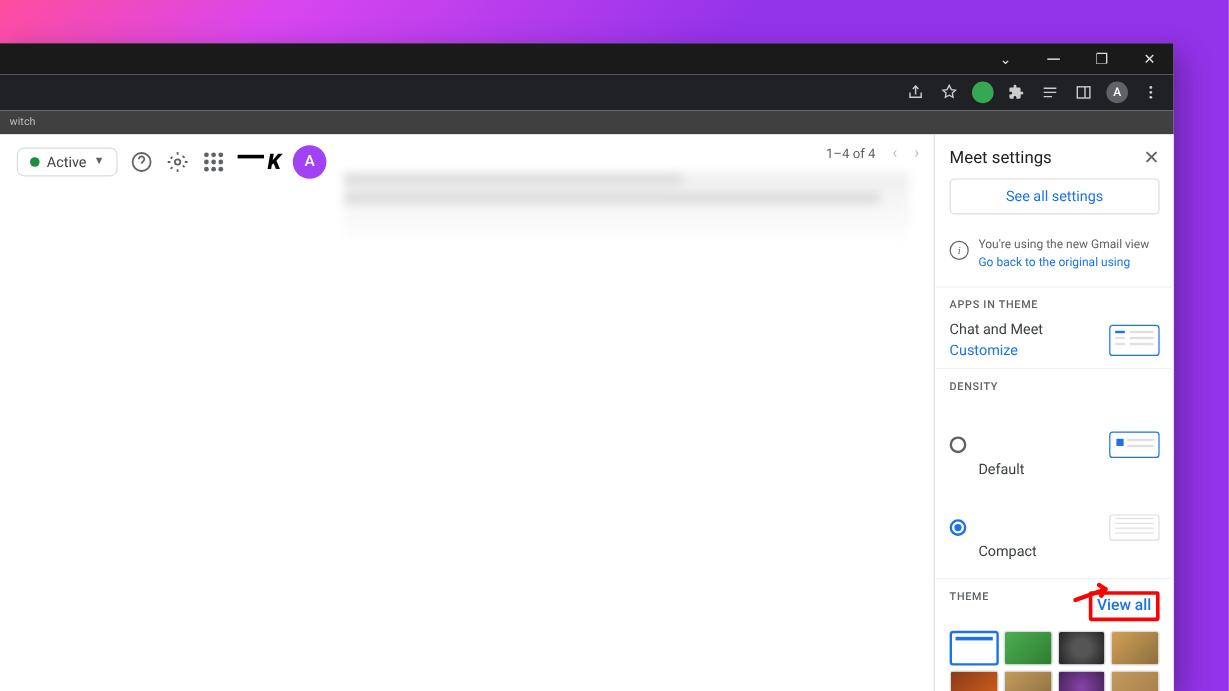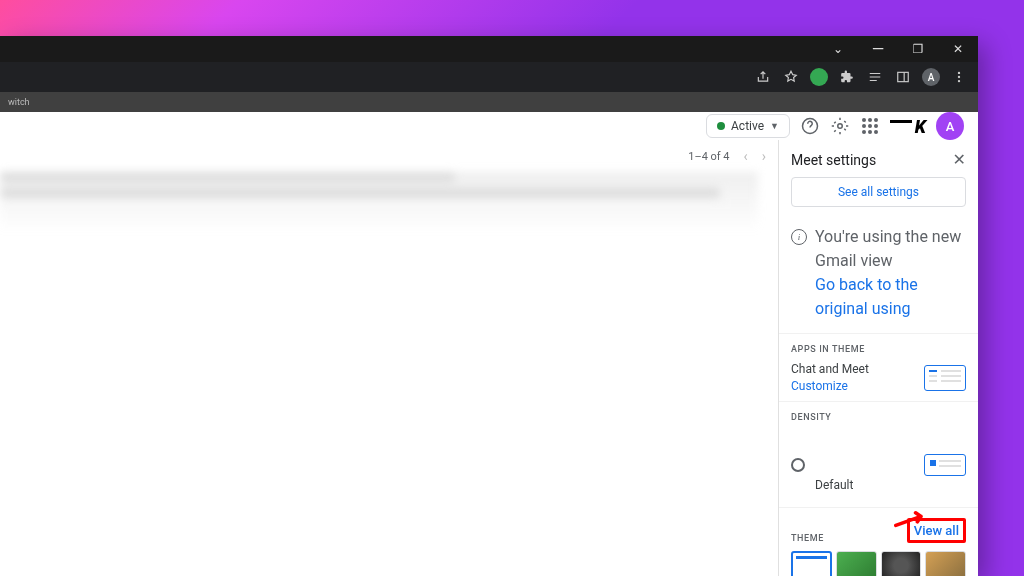--- a/index.html
+++ b/index.html
@@ -12,21 +12,21 @@
 .titlebar-min { font-size: 16px; }
 
 .toolbar { height: 30px; background: #202124; display: flex; justify-content: flex-end; align-items: center; padding: 0 10px; gap: 10px; }
 .toolbar-icon { width: 18px; height: 18px; display: flex; align-items: center; justify-content: center; color: #ccc; font-size: 14px; cursor: pointer; }
 .green-dot { width: 18px; height: 18px; border-radius: 50%; background: #34a853; }
 .dark-avatar { width: 18px; height: 18px; border-radius: 50%; background: #5f6368; color: #fff; font-size: 10px; font-weight: 500; display: flex; align-items: center; justify-content: center; }
 
 .tab-strip { height: 20px; background: #404040; display: flex; align-items: center; padding-left: 0; }
 .tab-label { color: #bbb; font-size: 9px; padding: 2px 8px; }
 
-.content { height: calc(100% - 76px); display: flex; flex-direction: column; background: #fff; }
+.content { height: calc(100% - 76px); display: flex; flex-direction: row; background: #fff; }
 
 .header-bar { height: 45px; display: flex; justify-content: flex-end; align-items: center; padding: 0 14px; gap: 10px; border-bottom: 0; }
 .active-pill { display: flex; align-items: center; gap: 6px; padding: 4px 10px; border: 1px solid #dadce0; border-radius: 6px; font-size: 12px; color: #3c4043; cursor: pointer; }
 .active-dot { width: 8px; height: 8px; border-radius: 50%; background: #1e8e3e; }
 .header-icon { width: 20px; height: 20px; display: flex; align-items: center; justify-content: center; color: #5f6368; cursor: pointer; }
 .apps-grid { display: grid; grid-template-columns: repeat(3, 4px); grid-template-rows: repeat(3, 4px); gap: 2px; }
 .apps-grid span { width: 4px; height: 4px; background: #5f6368; border-radius: 50%; }
 .brand-logo { width: 36px; height: 24px; position: relative; }
 .brand-logo::before { content: ''; position: absolute; width: 22px; height: 3px; background: #000; top: 6px; left: 0; }
 .brand-logo::after { content: 'K'; position: absolute; font-weight: 900; font-size: 18px; font-style: italic; color: #000; right: 0; top: 2px; }
@@ -41,21 +41,21 @@
 .blurred-content::after { content: ''; display: block; height: 10px; background: #ddd; width: 95%; border-radius: 4px; }
 
 .settings-panel { width: 200px; border-left: 1px solid #e0e0e0; padding: 0; display: flex; flex-direction: column; overflow-y: auto; }
 .panel-header { display: flex; justify-content: space-between; align-items: center; padding: 10px 12px 8px; }
 .panel-title { font-size: 14px; color: #202124; font-weight: 400; }
 .panel-close { font-size: 16px; color: #5f6368; cursor: pointer; }
 .see-all-btn { margin: 0 12px 10px; padding: 7px; border: 1px solid #dadce0; border-radius: 4px; text-align: center; font-size: 12px; color: #1a73e8; cursor: pointer; font-weight: 400; }
 
 .info-block { display: flex; gap: 8px; padding: 8px 12px 12px; border-bottom: 1px solid #f1f1f1; }
 .info-icon { width: 16px; height: 16px; border: 1.5px solid #5f6368; border-radius: 50%; display: flex; align-items: center; justify-content: center; font-size: 9px; color: #5f6368; flex-shrink: 0; margin-top: 4px; font-style: italic; font-family: serif; }
-.info-text { font-size: 16px; color: #5f6368; line-height: 1.5; }
+.info-text { font-size: 10px; color: #5f6368; line-height: 1.5; }
 .info-link { color: #1a73e8; cursor: pointer; }
 
 .section { padding: 10px 12px 8px; border-bottom: 1px solid #f1f1f1; }
 .section-header { font-size: 9px; font-weight: 500; letter-spacing: 0.6px; color: #5f6368; margin-bottom: 8px; }
 .section-row { display: flex; justify-content: space-between; align-items: center; }
 .section-left { font-size: 12px; color: #3c4043; }
 .customize-link { font-size: 12px; color: #1a73e8; cursor: pointer; margin-top: 3px; display: block; }
 .layout-thumb { width: 42px; height: 26px; border: 1px solid #dadce0; border-radius: 3px; background: #fff; position: relative; }
 .layout-thumb.selected { border-color: #1a73e8; }
 .layout-thumb::before { content: ''; position: absolute; top: 4px; left: 4px; right: 4px; height: 2px; background: #e0e0e0; box-shadow: 0 5px 0 #e0e0e0, 0 10px 0 #e0e0e0; }
@@ -68,21 +68,21 @@
 .radio-btn.checked { border-color: #1a73e8; }
 .radio-btn.checked::after { content: ''; position: absolute; top: 2px; left: 2px; width: 6px; height: 6px; background: #1a73e8; border-radius: 50%; }
 .radio-label { font-size: 12px; color: #3c4043; margin-top: 41px; }
 .density-thumb { width: 42px; height: 22px; border: 1px solid #dadce0; border-radius: 3px; position: relative; }
 .density-thumb.selected { border-color: #1a73e8; }
 .density-thumb.d1::before { content: ''; position: absolute; top: 5px; left: 5px; width: 6px; height: 6px; background: #1a73e8; }
 .density-thumb.d1::after { content: ''; position: absolute; top: 5px; left: 14px; right: 4px; height: 2px; background: #e0e0e0; box-shadow: 0 5px 0 #e0e0e0; }
 .density-thumb.d2::before { content: ''; position: absolute; top: 3px; left: 4px; right: 4px; height: 2px; background: #e0e0e0; box-shadow: 0 5px 0 #e0e0e0, 0 10px 0 #e0e0e0; }
 .density-thumb.d3::before { content: ''; position: absolute; top: 2px; left: 4px; right: 4px; height: 1.5px; background: #e0e0e0; box-shadow: 0 4px 0 #e0e0e0, 0 8px 0 #e0e0e0, 0 12px 0 #e0e0e0; }
 
-.theme-header { display: flex; justify-content: space-between; align-items: flex-end; margin-bottom: 8px; }
+.theme-header { display: flex; justify-content: space-between; align-items: flex-start; margin-bottom: 8px; }
 .view-all { font-size: 13px; color: #1a73e8; cursor: pointer; font-weight: 500; padding: 2px 5px; }
 .highlight-box { border: 3px solid #ff0000; border-radius: 2px; padding: 2px 4px; }
 .arrow-annot { position: absolute; width: 36px; height: 20px; }
 .arrow-annot svg { width: 100%; height: 100%; }
 
 .theme-grid { display: grid; grid-template-columns: repeat(4, 1fr); gap: 4px; }
 .theme-tile { aspect-ratio: 1.4; border-radius: 3px; border: 1px solid #dadce0; cursor: pointer; }
 .theme-tile.selected { border: 2px solid #1a73e8; background: #fff; position: relative; }
 .theme-tile.selected::before { content: ''; position: absolute; top: 3px; left: 3px; right: 3px; height: 3px; background: #1a73e8; }
 .theme-tile.t1 { background: linear-gradient(135deg, #4caf50, #2e7d32); }
@@ -222,20 +222,27 @@
 
         <div class="section">
           <div class="section-header">DENSITY</div>
           <div class="radio-row">
             <div class="radio-left">
               <div class="radio-btn"></div>
               <span class="radio-label">Default</span>
             </div>
             <div class="density-thumb d1 selected"></div>
           </div>
+          <div class="radio-row">
+            <div class="radio-left">
+              <div class="radio-btn checked"></div>
+              <span class="radio-label">Compact</span>
+            </div>
+            <div class="density-thumb d3"></div>
+          </div>
         </div>
 
         <div class="section" style="position:relative;">
           <div class="theme-header">
             <div class="section-header" style="margin:0;">THEME</div>
             <span class="view-all highlight-box">View all</span>
           </div>
           <div class="arrow-annot" style="position:absolute; top:2px; right:48px;">
             <svg viewBox="0 0 40 20">
                 <path d="M2 16 L30 6 M30 6 L24 2 M30 6 L26 12" stroke="#ff0000" stroke-width="4" fill="none" stroke-linecap="round"></path>

